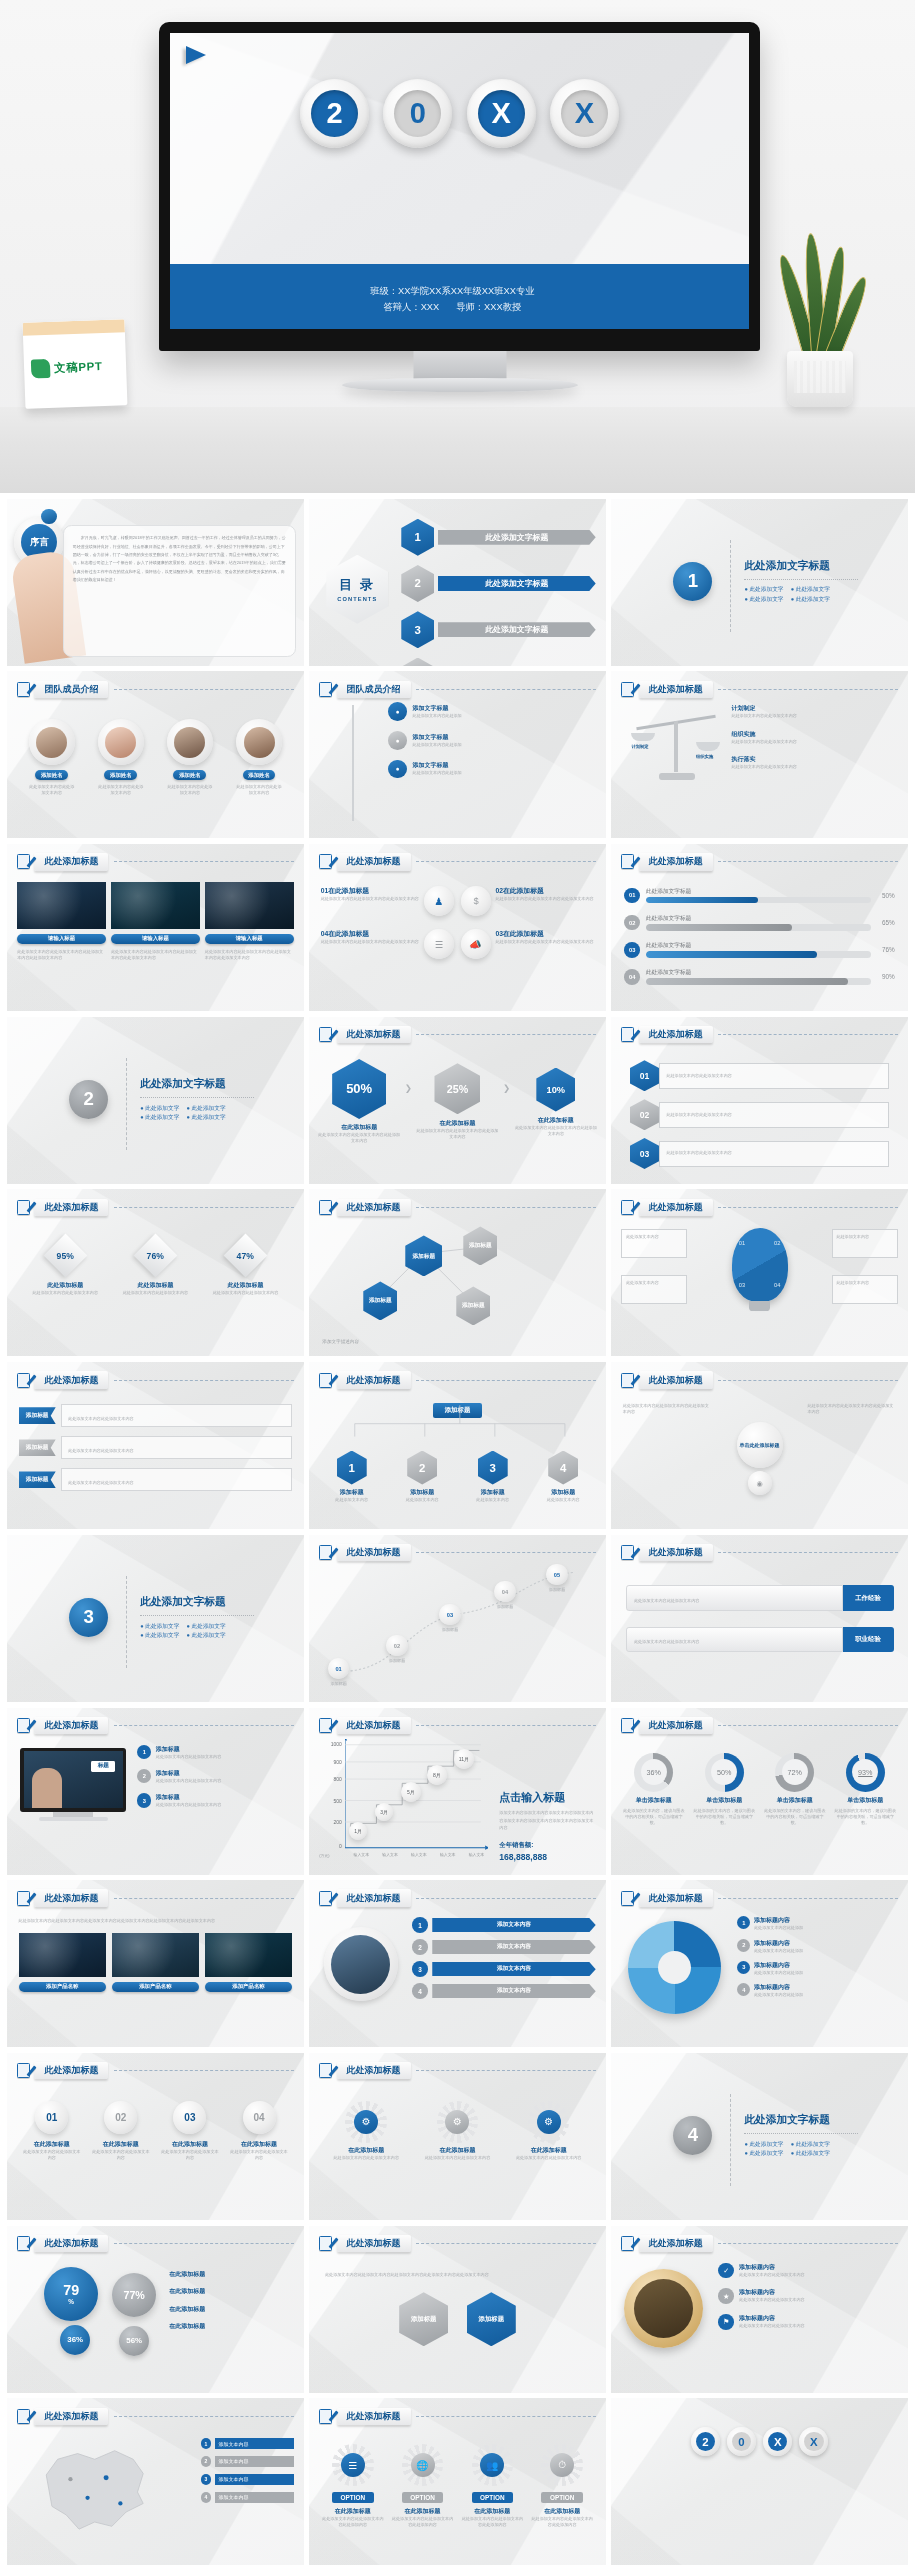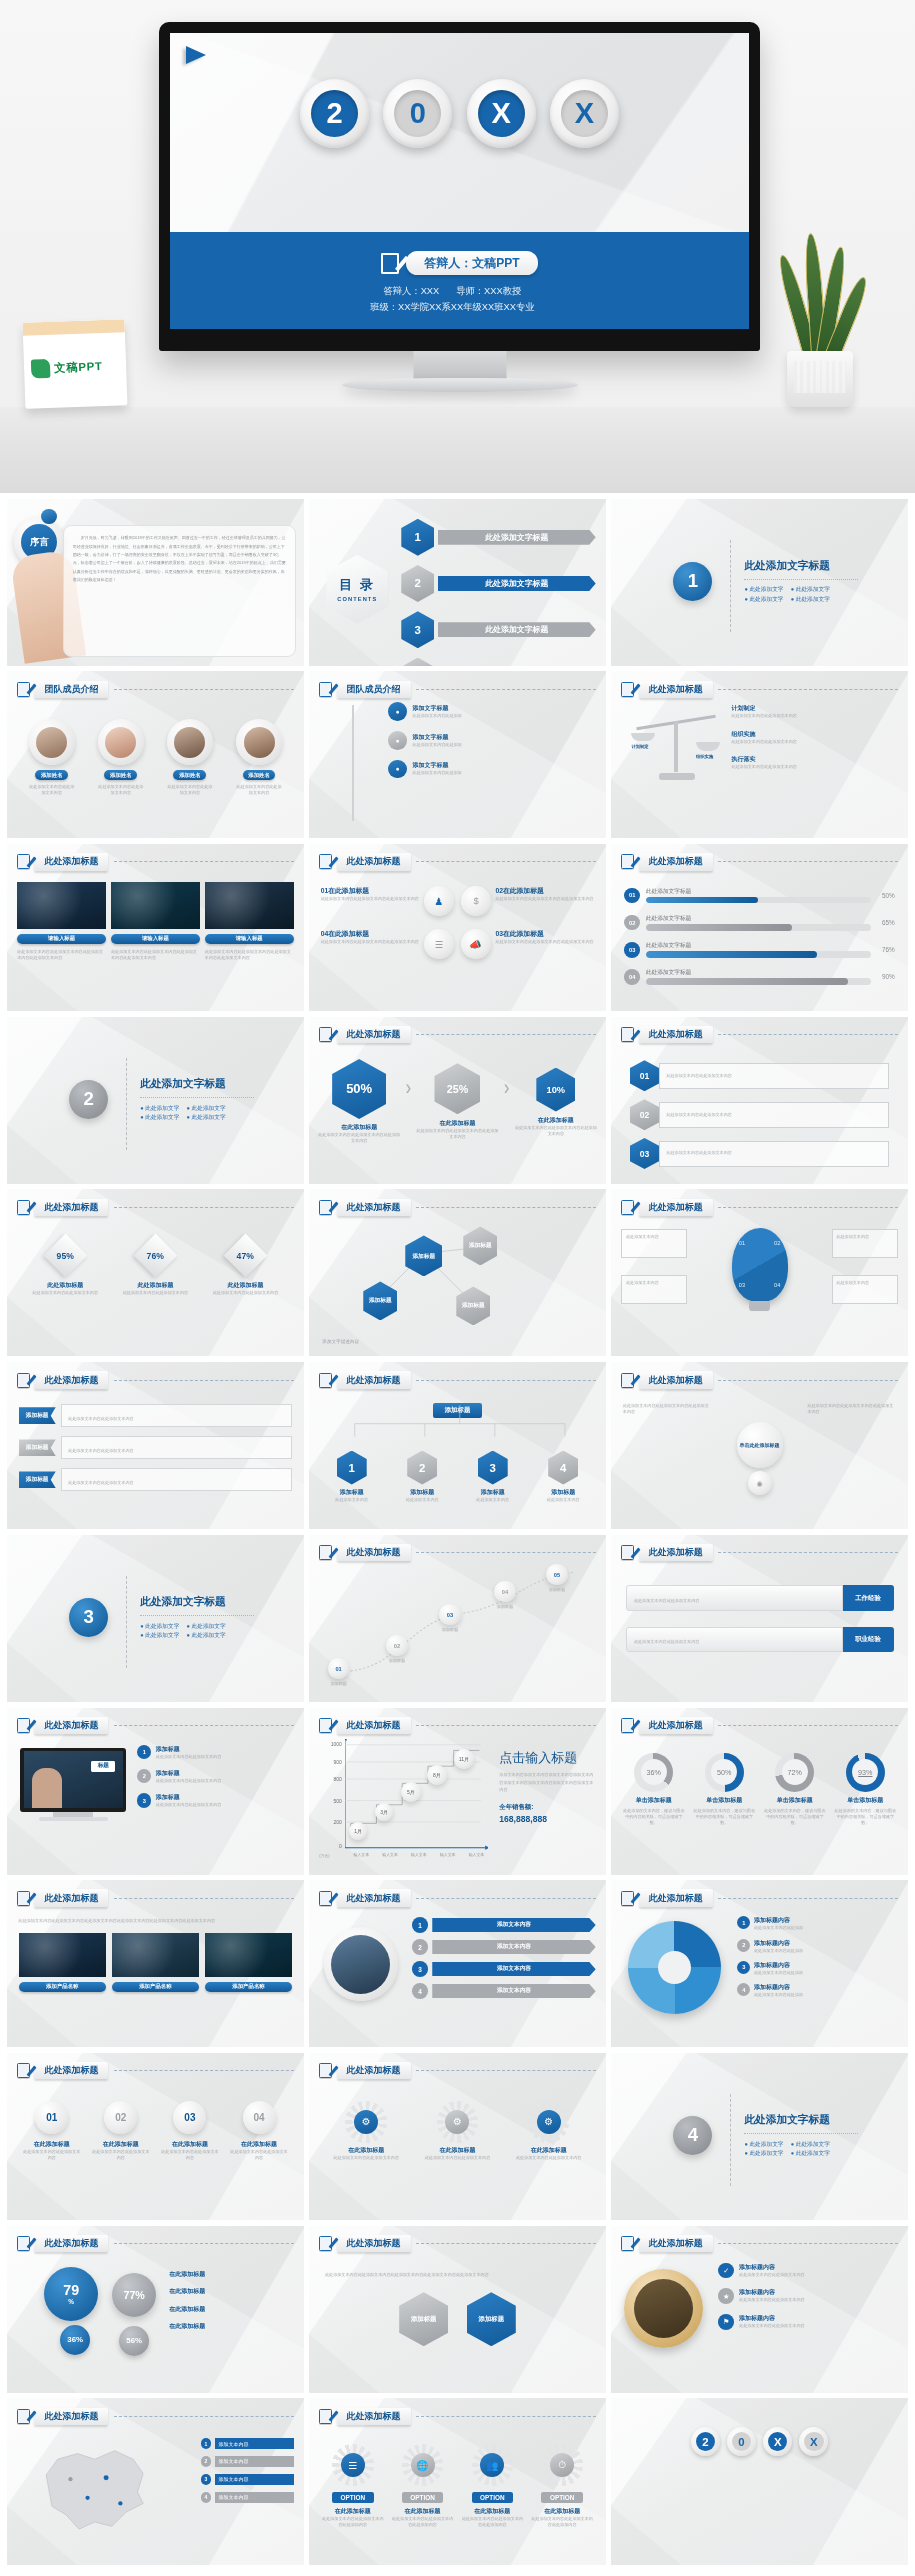--- a/index.html
+++ b/index.html
@@ -305,33 +305,26 @@
           </div>
           <div class="ycoin blue">
             <div class="inner">X</div>
           </div>
           <div class="ycoin grey">
             <div class="inner">X</div>
           </div>
         </div>
 
         <div class="title-band">
-          <div class="band-sub">
-            <div class="pencil-icon">
-              <span class="pg"></span>
-                <span class="pn"></span>
-            </div>
-            <div class="pill">答辩人：文稿PPT</div>
-          </div>
           <div class="band-meta">
+            <div><span>班级：XX学院XX系XX年级XX班XX专业</span></div>
             <div>
               <span>答辩人：XXX</span>
               <span>导师：XXX教授</span>
             </div>
-            <div><span>班级：XX学院XX系XX年级XX班XX专业</span></div>
           </div>
         </div>
       </div>
     </div>
     <div class="stand-neck"></div>
     <div class="stand-base"></div>
   </div>
 </div>
 
 <div class="grid">
@@ -1132,21 +1125,21 @@
       <div style="position:absolute;left:29px;top:113px;right:0;display:flex;justify-content:space-around;">
         <span style="font-size:3.9px;color:#8c9094;">输入文本</span>
         <span style="font-size:3.9px;color:#8c9094;">输入文本</span>
         <span style="font-size:3.9px;color:#8c9094;">输入文本</span>
         <span style="font-size:3.9px;color:#8c9094;">输入文本</span>
         <span style="font-size:3.9px;color:#8c9094;">输入文本</span>
       </div>
     </div>
 
     <div style="position:absolute;left:190px;top:41px;right:8.6px;">
-      <div style="font-size:13px;font-weight:normal;color:#12558f;">点击输入标题</div>
+      <div style="font-size:11px;font-weight:bold;color:#12558f;margin-top:41px;">点击输入标题</div>
       <div class="tiny2" style="margin-top:4.3px;line-height:1.9;">添加文本内容添加文本内容添加文本内容添加文本内容添加文本内容添加文本内容添加文本内容添加文本内容</div>
       <div style="margin-top:8.6px;font-size:6.4px;font-weight:bold;color:#12558f;">全年销售额:</div>
       <div style="margin-top:2.1px;font-size:8.6px;font-weight:bold;color:#12558f;">168,888,888</div>
     </div>
   </div>
     </div>
 
   <div class="slide">
       <div class="sl-inner">
     <div class="sl-head">

